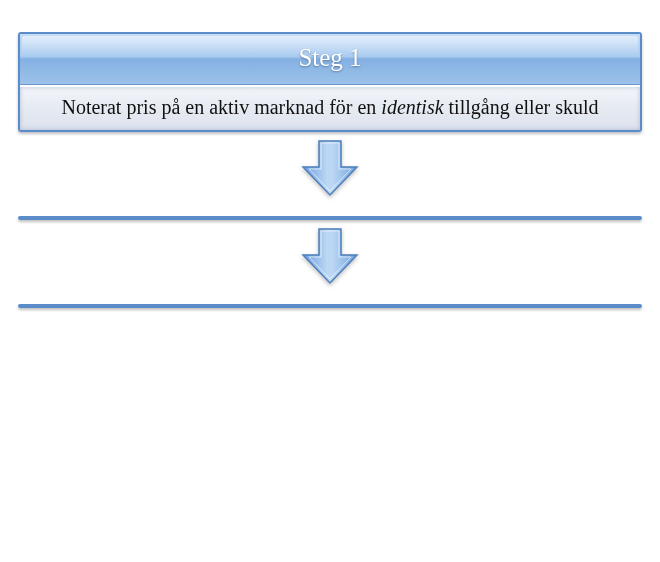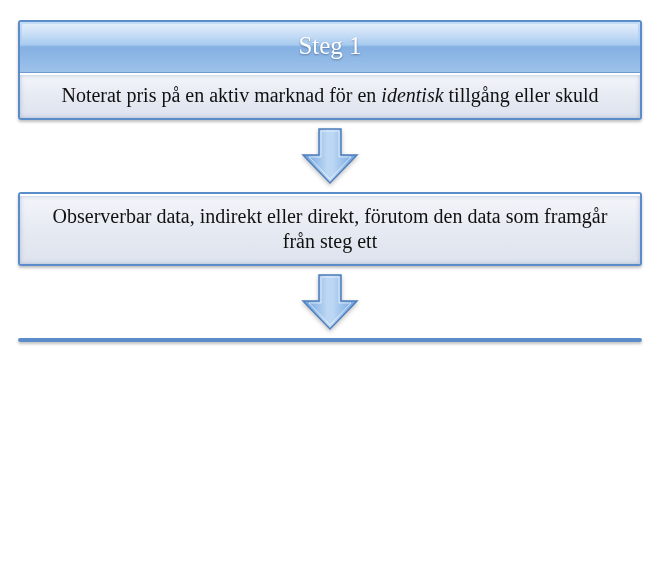--- a/index.html
+++ b/index.html
@@ -12,20 +12,21 @@
     display: flex;
     flex-direction: column;
     align-items: center;
   }
   .step-box {
     width: 100%;
     border: 2px solid #5a8cc9;
     border-radius: 3px;
     box-shadow: 0 2px 3px rgba(0,0,0,0.25);
     overflow: hidden;
+    margin-top: 12px;
   }
   .step-header {
     background: linear-gradient(to bottom, #c5dcf6 0%, #a9cbf0 45%, #84b0e2 50%, #9dc2ea 100%);
     text-align: center;
     padding: 10px 0 12px 0;
     font-size: 25px;
     color: #ffffff;
     text-shadow: 0 1px 2px rgba(40,60,100,0.5);
     border-bottom: 1px solid #6f9ad0;
     position: relative;
@@ -79,23 +80,20 @@
         <stop offset="55%" stop-color="#bcd7f3"></stop>
         <stop offset="100%" stop-color="#6aa0df"></stop>
       </linearGradient>
     </defs>
     <path d="M20 2 H42 V28 H58 L31 56 L4 28 H20 Z" fill="url(#ag1)" stroke="#4f7fbc" stroke-width="1.5"></path>
     <path d="M22 4 H40 V30 H52 L31 52 L10 30 H22 Z" fill="none" stroke="rgba(255,255,255,0.6)" stroke-width="1"></path>
   </svg>
 </div>
 
 <div class="step-box">
-  <div class="step-body">
-    <span>Observerbar data, indirekt eller direkt, förutom den data som framgår från steg ett</span><em></em><span></span>
-  </div>
 </div>
 
 <div class="arrow-wrap">
   <svg class="arrow-svg" viewBox="0 0 62 58">
     <defs>
       <linearGradient id="ag2" x1="0" y1="0" x2="1" y2="0">
         <stop offset="0%" stop-color="#6aa0df"></stop>
         <stop offset="45%" stop-color="#bcd7f3"></stop>
         <stop offset="55%" stop-color="#bcd7f3"></stop>
         <stop offset="100%" stop-color="#6aa0df"></stop>

